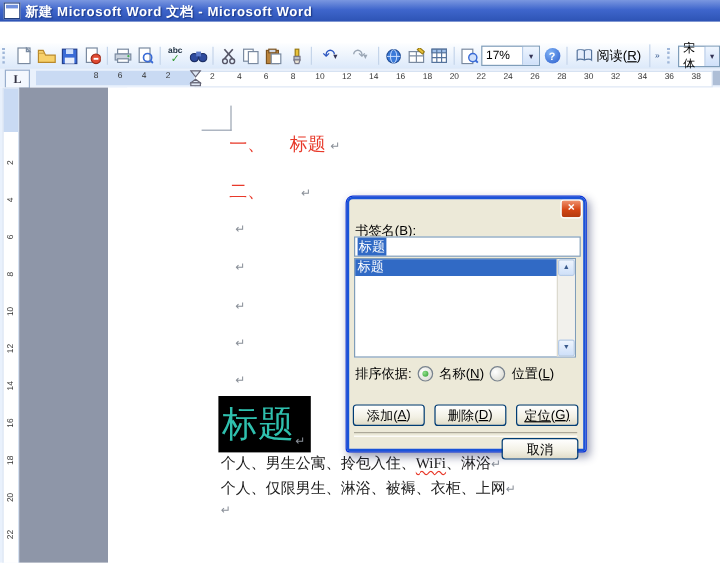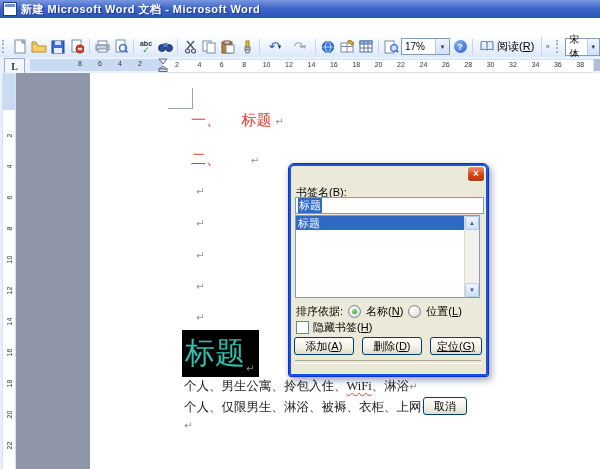--- a/index.html
+++ b/index.html
@@ -104,21 +104,21 @@
     background:radial-gradient(circle at 35% 35%,#8ee08a,#2f9a2f);}
   .chk-row{position:absolute;left:2px;top:138px;display:flex;align-items:center;gap:4px;}
   .checkbox{width:11px;height:11px;border:1px solid #6f84a0;background:#fff;flex:0 0 auto;}
   .btn-row{position:absolute;left:0;top:155px;width:188px;display:flex;gap:8px;}
   .xpbtn{height:18px;background:linear-gradient(180deg,#ffffff,#f2f0e4 60%,#e0dcc8);
     border:1px solid #003c74;border-radius:3px;display:flex;align-items:center;justify-content:center;
     font-size:11px;color:#000;box-sizing:border-box;}
   .btn-add{width:62px;} .btn-del{width:62px;} .btn-goto{width:54px;text-decoration:underline;}
   .dlg-sep{position:absolute;left:1px;top:178px;width:186px;height:2px;
     border-top:1px solid #aca899;border-bottom:1px solid #fff;}
-  .btn-cancel{position:absolute;right:16px;top:183px;width:44px;margin-top:32px;}
+  .btn-cancel{position:absolute;right:1px;top:183px;width:64px;}
 
   svg{display:block;}
 </style>
 </head>
 <body>
 
 <div id="app">
 
   <div class="titlebar">
     <span class="app-icon"></span>
@@ -433,24 +433,20 @@
       </div>
 
       <div class="sort-row">
         <span>排序依据:</span>
         <span class="radio checked"></span>
         <span class="opt">名称(<u>N</u>)</span>
         <span class="radio"></span>
         <span class="opt">位置(<u>L</u>)</span>
       </div>
 
-      <div class="chk-row">
-        <span class="checkbox"></span>
-        <span class="chklabel">隐藏书签(<u>H</u>)</span>
-      </div>
 
       <div class="btn-row">
         <span class="xpbtn btn-add">添加(<u>A</u>)</span>
         <span class="xpbtn btn-del">删除(<u>D</u>)</span>
         <span class="xpbtn btn-goto">定位(<u>G</u>)</span>
       </div>
 
       <div class="dlg-sep"></div>
       <span class="xpbtn btn-cancel">取消</span>
     </div>

